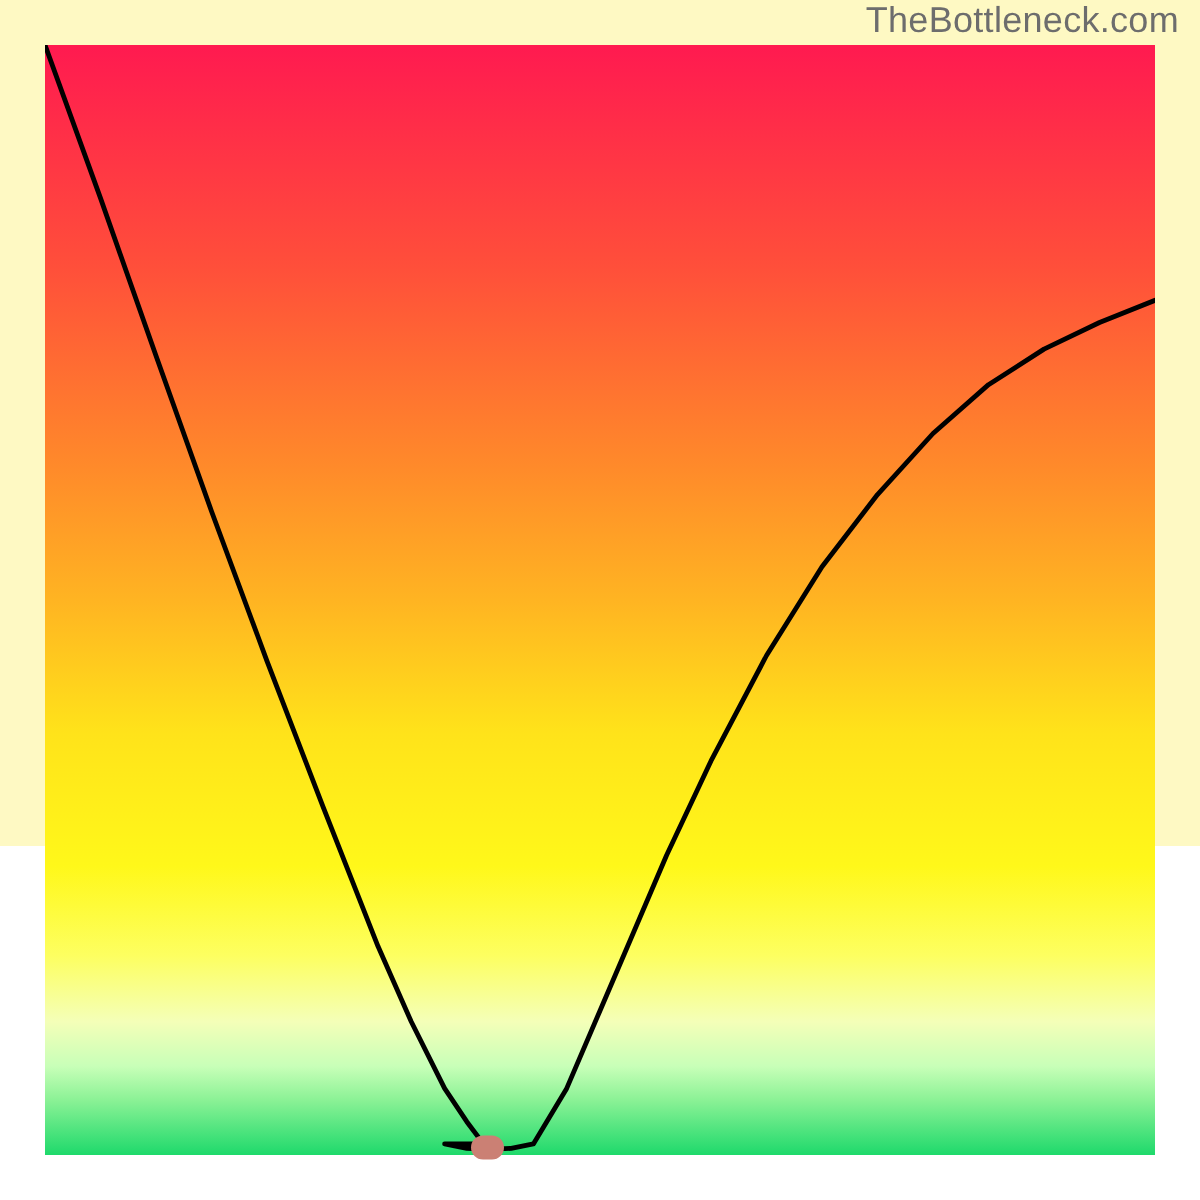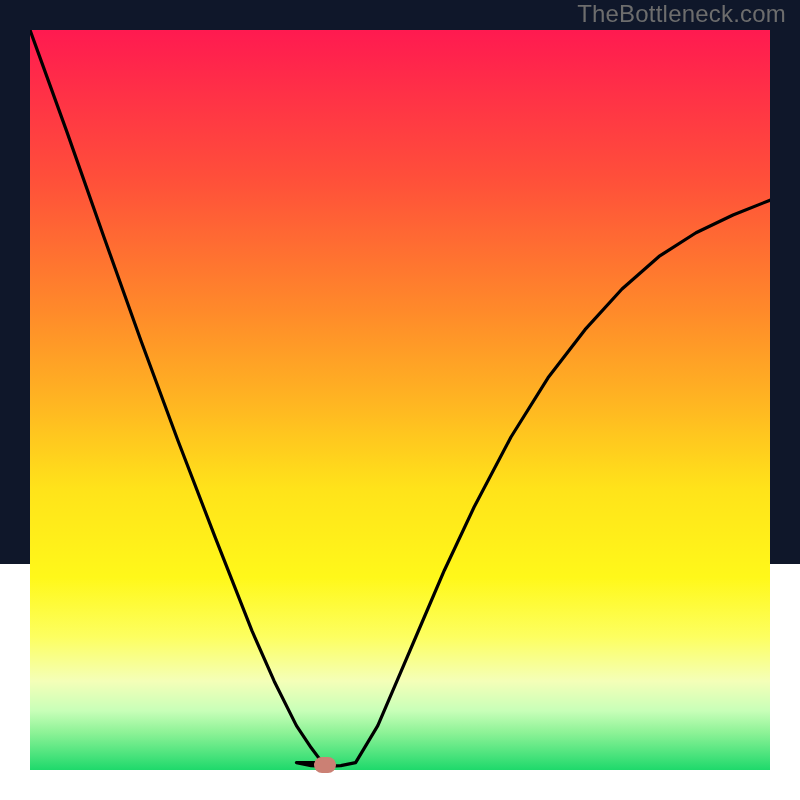--- a/index.html
+++ b/index.html
@@ -8,21 +8,21 @@
     width: 800px;
     height: 800px;
     overflow: hidden;
     background: #ffffff;
     font-family: Arial, Helvetica, sans-serif;
   }
   .outer {
     position: relative;
     width: 800px;
     height: 564px;
-    background: #0f172a;
+    background: #fef9c3;
   }
   .watermark {
     position: absolute;
     top: 0;
     right: 14px;
     color: #6d6d6d;
     font-size: 24px;
     font-weight: 500;
     letter-spacing: 0.2px;
     z-index: 50;

